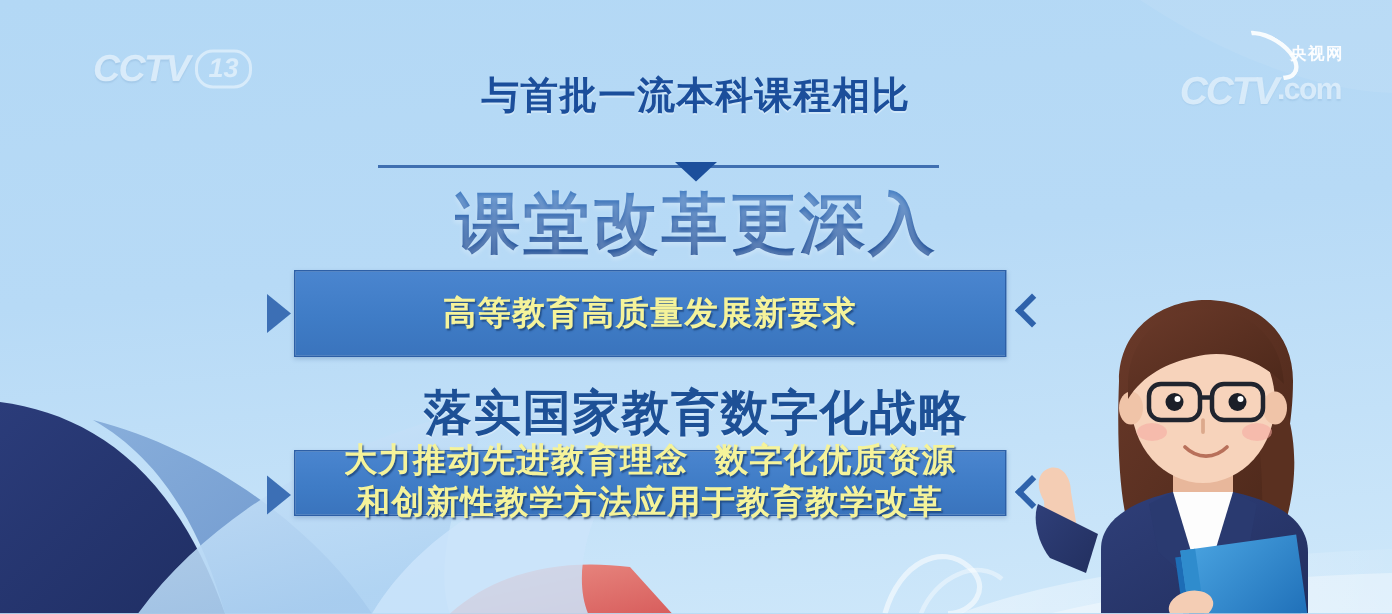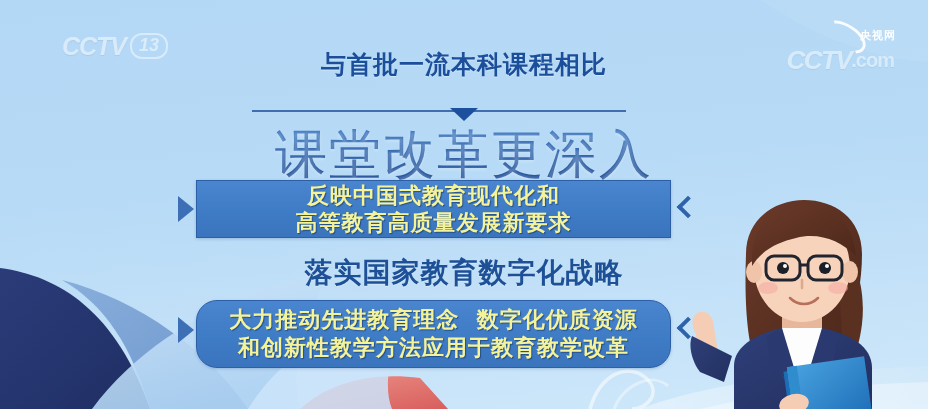--- a/index.html
+++ b/index.html
@@ -95,21 +95,21 @@
     position:absolute;left:50%;top:108px;margin-left:-14px;
     width:0;height:0;border-left:14px solid transparent;
     border-right:14px solid transparent;border-top:13px solid #1c4f9c;
   }
 
   
   .bigtitle{
     position:absolute;left:0;top:120px;width:928px;text-align:center;
   }
   .bigtitle span{
-    font-size:52px;font-weight:normal;letter-spacing:2px;
+    font-size:44px;font-weight:bold;letter-spacing:2px;
     font-family:"DejaVu Sans","Liberation Sans",sans-serif;
     background:linear-gradient(180deg,#4a84c8 0%,#2f63ab 48%,#1d4a91 100%);
     -webkit-background-clip:text;background-clip:text;
     -webkit-text-fill-color:transparent;color:#2a5ca5;
     text-shadow:0 2px 3px rgba(255,255,255,.25);
     text-align:right;
   }
 
   
   .box{
@@ -122,29 +122,29 @@
   .box-line{
     color:#f5f39a;font-weight:bold;letter-spacing:1px;
     font-family:"DejaVu Sans","Liberation Sans",sans-serif;
     text-shadow:1px 1px 1px rgba(20,55,105,.65);
     white-space:pre;
   }
 
   #box1{left:196px;top:180px;width:475px;height:58px;}
   #box1 .box-line{font-size:22px;line-height:27px;}
 
-  #box2{left:196px;top:300px;width:475px;height:68px;border-radius:21px;}
+  #box2{left:196px;top:300px;width:475px;height:44px;}
   #box2 .box-line{font-size:22px;line-height:28px;}
 
   
   .midline{
     position:absolute;left:0;top:254px;width:928px;text-align:center;
   }
   .midline span{
-    font-size:28px;font-weight:bold;color:#1d5096;letter-spacing:1px;
+    font-size:32px;font-weight:bold;color:#1d5096;letter-spacing:1px;
     font-family:"DejaVu Sans","Liberation Sans",sans-serif;
     text-shadow:0 1px 0 rgba(255,255,255,.3);
   }
 
   
   .arrow-left{
     position:absolute;width:0;height:0;
     border-top:13px solid transparent;border-bottom:13px solid transparent;
     border-left:16px solid #3c6fb5;
   }
@@ -234,21 +234,20 @@
   <div class="headline-rule"></div>
   <div class="headline-caret"></div>
 
   <div class="bigtitle">
     <span>课堂改革更深入</span>
   </div>
 
   <div class="arrow-left" id="arr1L"></div>
   <div class="arrow-right-chev" id="arr1R"></div>
   <div class="box" id="box1">
-    <div class="box-line">反映中国式教育现代化和</div>
     <div class="box-line">高等教育高质量发展新要求</div>
   </div>
 
   <div class="midline">
     <span>落实国家教育数字化战略</span>
   </div>
 
   <div class="arrow-left" id="arr2L"></div>
   <div class="arrow-right-chev" id="arr2R"></div>
   <div class="box" id="box2">

